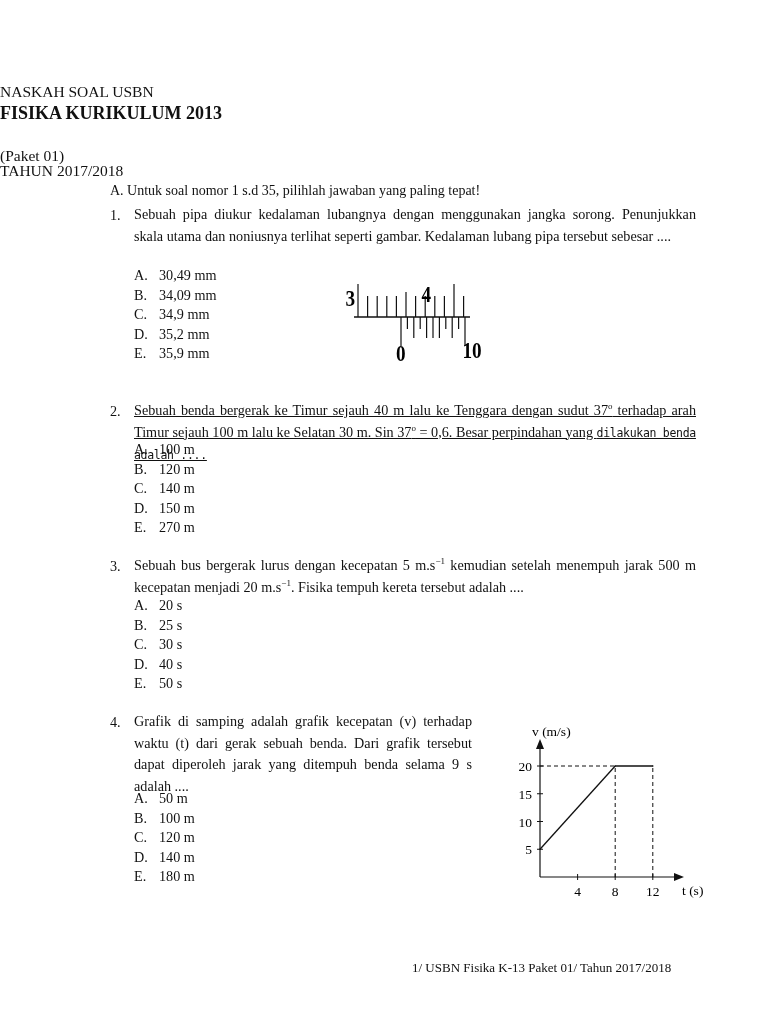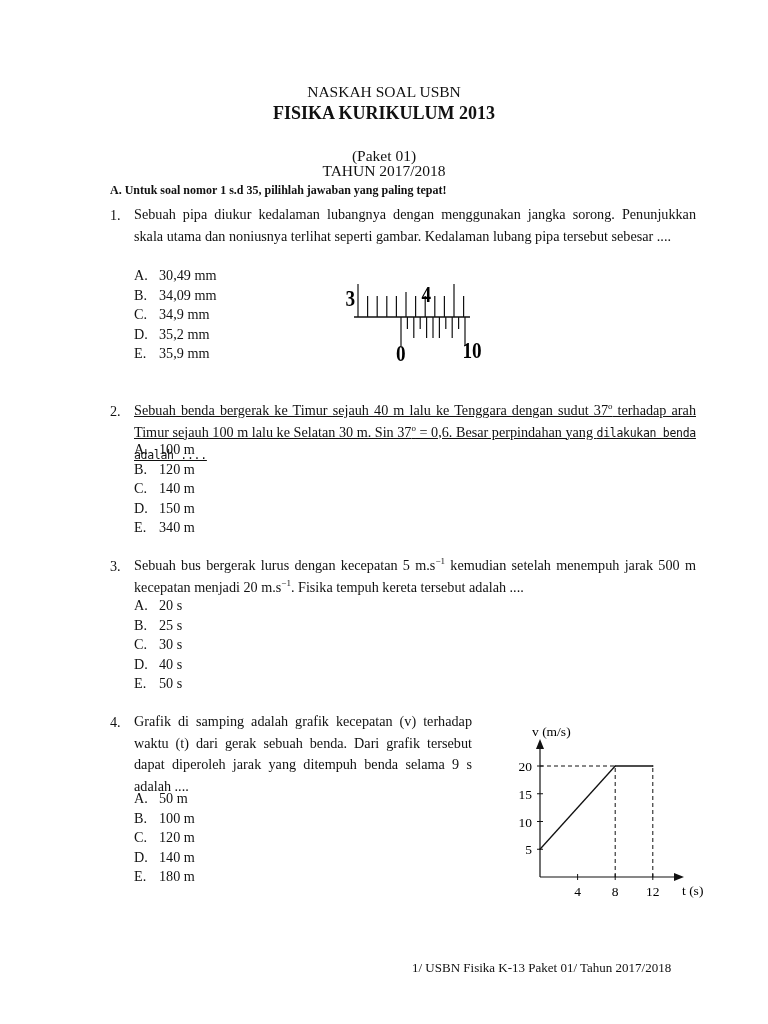--- a/index.html
+++ b/index.html
@@ -1,25 +1,25 @@
 <!DOCTYPE html>
 <html><head>
 <meta charset="utf-8">
 <style>
   html, body { margin:0; padding:0; background:#ffffff; }
   body {
     width:768px; height:1024px; position:relative; overflow:hidden;
     font-family:"Liberation Serif", serif; color:#111111; font-size:14.2px;
   }
-  .h-line { position:absolute; left:0; width:768px; text-align:center; line-height:20px; font-size:15.5px; }
+  .h-line { position:absolute; left:0; width:768px; line-height:20px; font-size:15.5px; }
   .h1 { top:82px; }
   .h2 { top:103px; font-weight:bold; font-size:18px; }
   .h3 { top:125px;margin-top:36px; }
   .h4 { top:146px; }
-  .section-title { position:absolute; left:110px; top:183px; font-weight:bold; font-size:12px; }
+  .section-title { position:absolute; left:110px; top:183px; font-weight:normal; font-size:14px; }
   .q-num { position:absolute; left:110px; }
   .q-text { position:absolute; left:134px; width:562px; text-align:justify; line-height:21.5px; }
   .q-text.narrow { width:338px; }
   .opts { position:absolute; left:134px; line-height:19.5px; }
   .opt { display:flex; }
   .opt-letter { width:25px; }
   sup { font-size:9px; line-height:0; }
   .sans-tail { font-family:"DejaVu Sans Mono", monospace; font-size:11.5px; letter-spacing:-0.3px; }
   .footer { position:absolute; left:412px; top:960px; font-size:13px; }
   svg text { font-family:"Liberation Serif", serif; }
@@ -113,21 +113,21 @@
     <div class="opt">
         <span class="opt-letter">C.</span>
         <span>140 m</span>
       </div>
     <div class="opt">
         <span class="opt-letter">D.</span>
         <span>150 m</span>
       </div>
     <div class="opt">
         <span class="opt-letter">E.</span>
-        <span>340 m</span>
+        <span>270 m</span>
       </div>
   </div>
 </div>
 
 <div>
   <div class="q-num" style="top:558px;">3.</div>
   <div class="q-text" style="top:555px;"><span>Sebuah bus bergerak lurus dengan kecepatan 5 m.s</span><sup>−1</sup><span> kemudian setelah menempuh jarak 500 m kecepatan menjadi 20 m.s</span><sup>−1</sup><span>. Fisika tempuh kereta tersebut adalah ....</span></div>
   <div class="opts" style="top:596px;">
     <div class="opt">
         <span class="opt-letter">A.</span>

